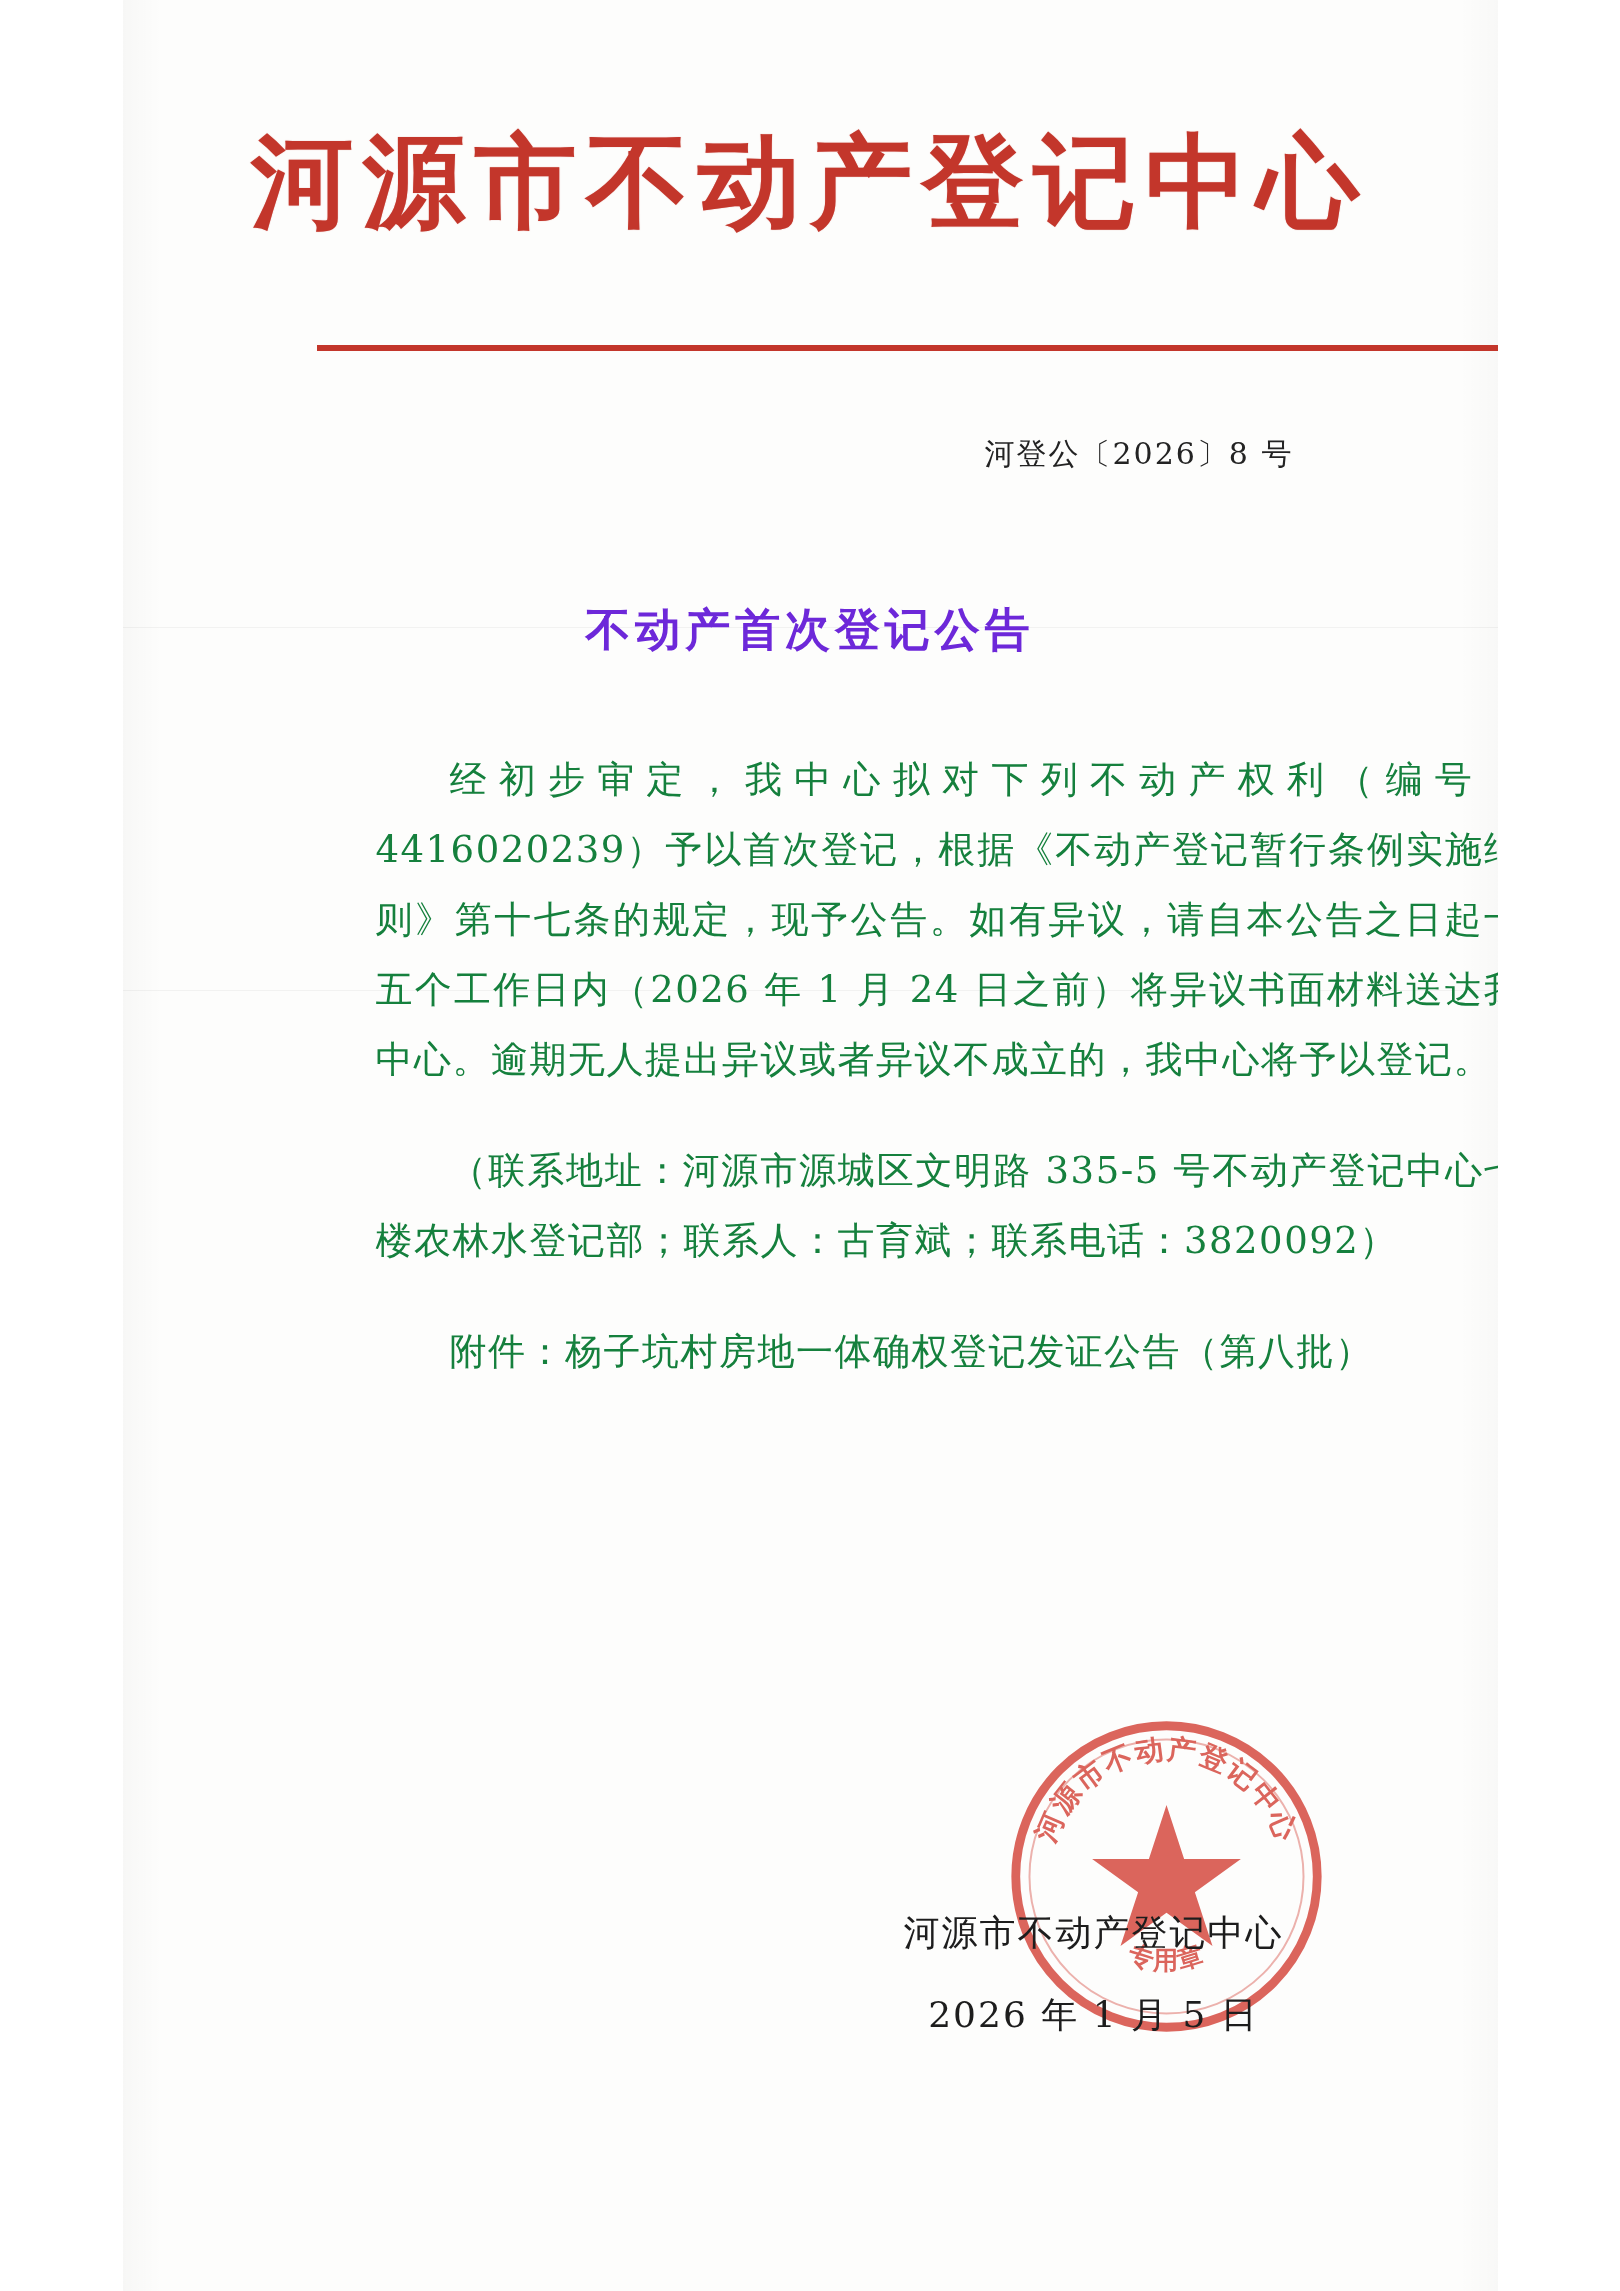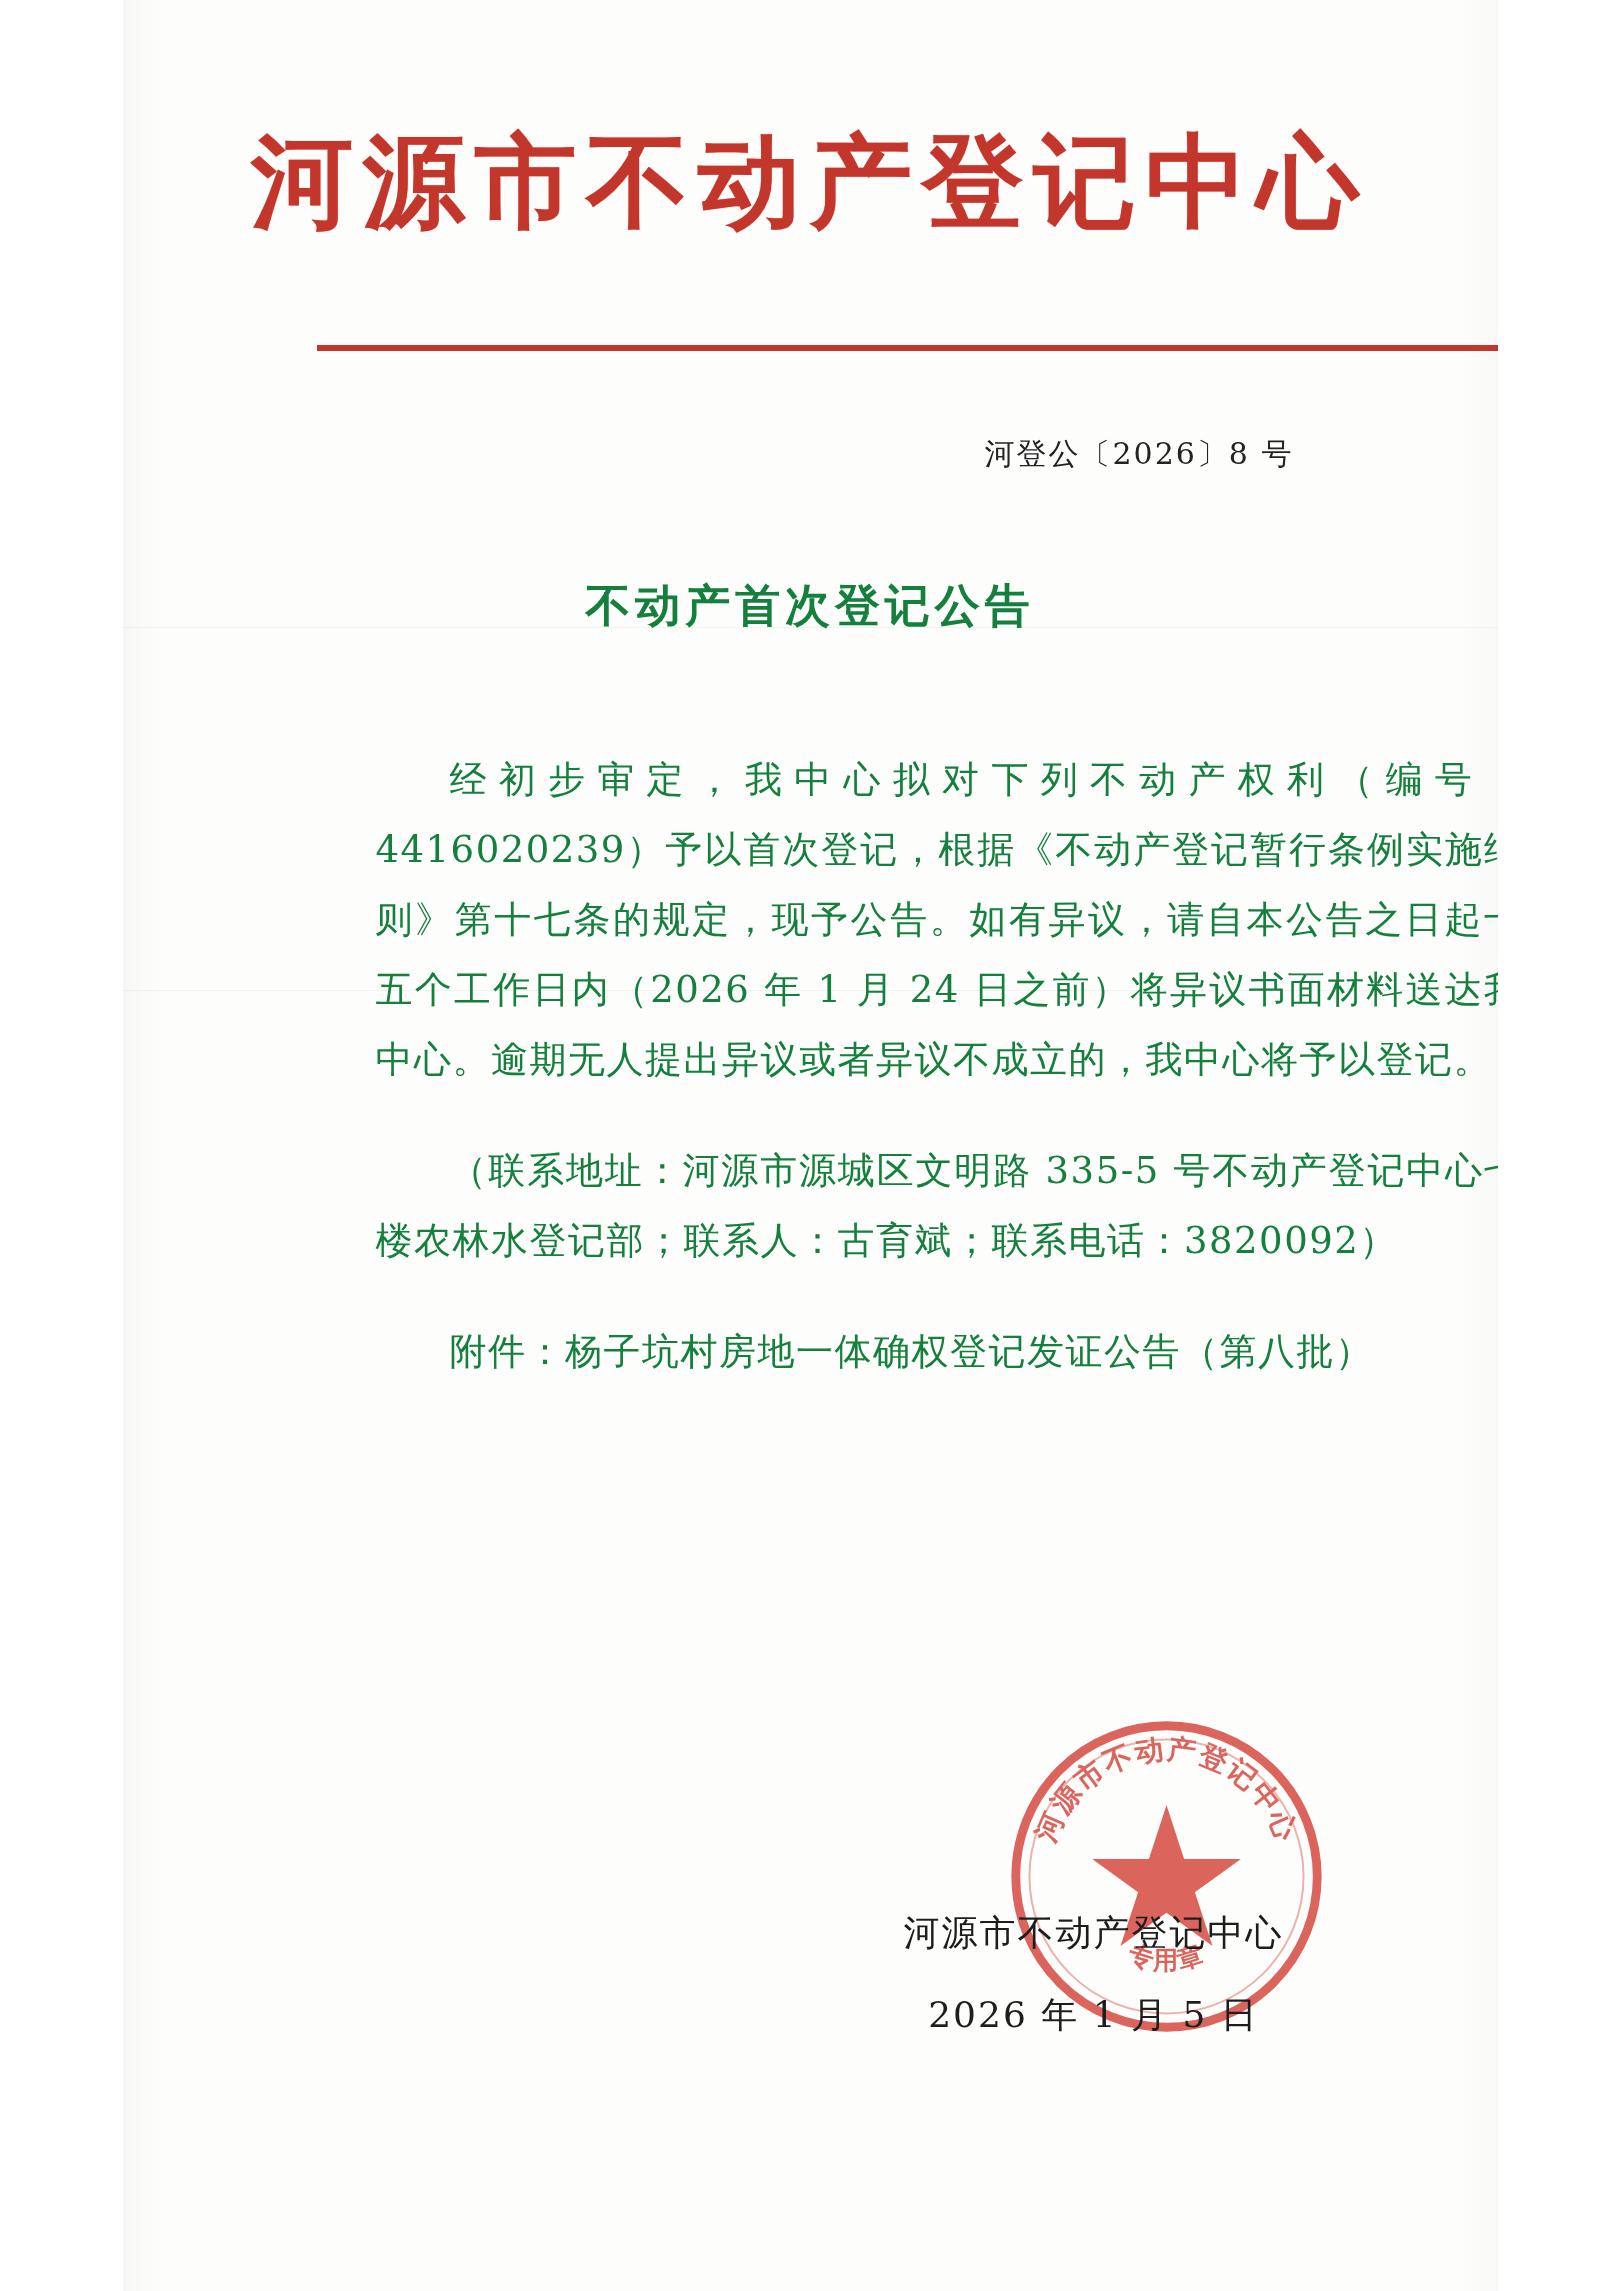--- a/index.html
+++ b/index.html
@@ -63,28 +63,28 @@
   .doc-number {
     position: absolute;
     top: 434px;
     right: 204px;
     font-size: 30px;
     letter-spacing: 2px;
     color: #232323;
   }
   .doc-title {
     position: absolute;
-    top: 576px;
+    top: 600px;
     left: 0;
     width: 100%;
     text-align: center;
     font-size: 45px;
     font-weight: 700;
     letter-spacing: 4.9px;
-    color: #15803d;
+    color: #6d28d9;
   }
   .body-text {
     position: absolute;
     top: 745px;
     left: 253px;
     width: 1147px;
     font-size: 37px;
     line-height: 70px;
     letter-spacing: 1.5px;
     color: #15803d;

